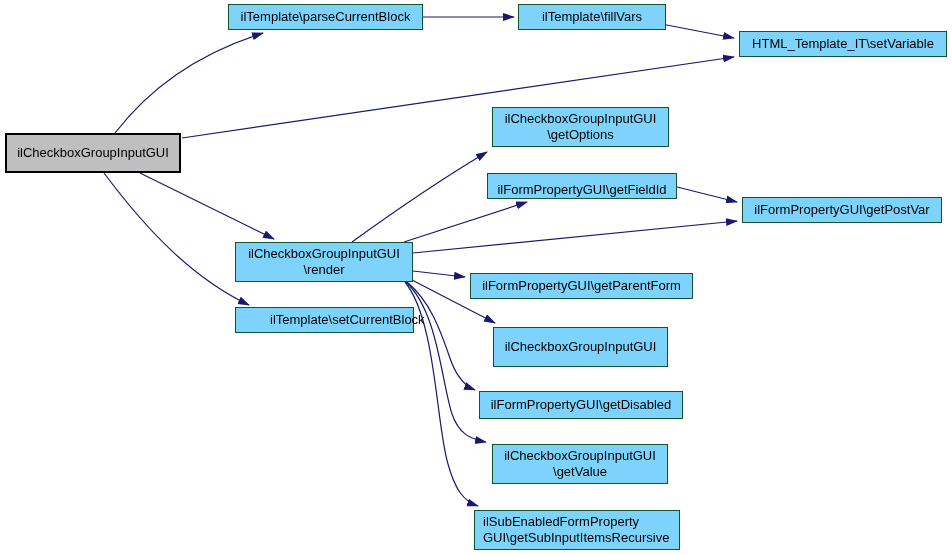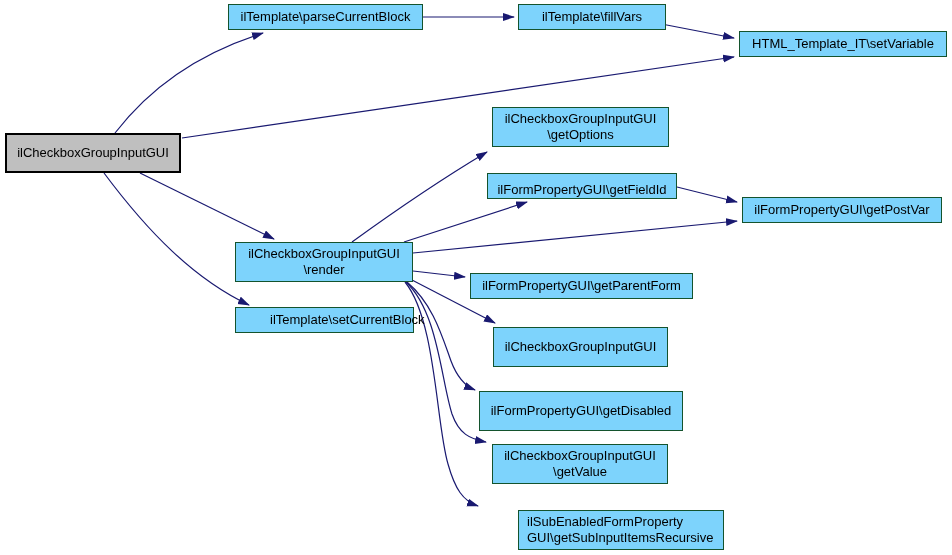--- a/index.html
+++ b/index.html
@@ -104,25 +104,25 @@
       </div>
       <div class="node" style="left: 470px; top: 273px; width: 223px; height: 26px;">
         <div>ilFormPropertyGUI\getParentForm</div>
       </div>
       <div class="node" style="left: 235px; top: 307px; width: 179px; height: 26px; padding-left: 34px;">
         <div>ilTemplate\setCurrentBlock</div>
       </div>
       <div class="node" style="left: 493px; top: 327px; width: 175px; height: 40px;">
         <div>ilCheckboxGroupInputGUI</div>
       </div>
-      <div class="node" style="left: 479px; top: 391px; width: 204px; height: 40px; align-items: center;">
+      <div class="node" style="left: 479px; top: 391px; width: 204px; height: 28px; align-items: center;">
         <div>ilFormPropertyGUI\getDisabled</div>
       </div>
       <div class="node" style="left: 492px; top: 444px; width: 176px; height: 40px;">
         <div>ilCheckboxGroupInputGUI</div>
         <div>\getValue</div>
       </div>
-      <div class="node align-left" style="left: 474px; top: 510px; width: 206px; height: 40px; margin-left: 44px;">
+      <div class="node align-left" style="left: 474px; top: 510px; width: 206px; height: 40px;">
         <div>ilSubEnabledFormProperty</div>
         <div>GUI\getSubInputItemsRecursive</div>
       </div>
     </div>
 </div>
 
 </body></html>

